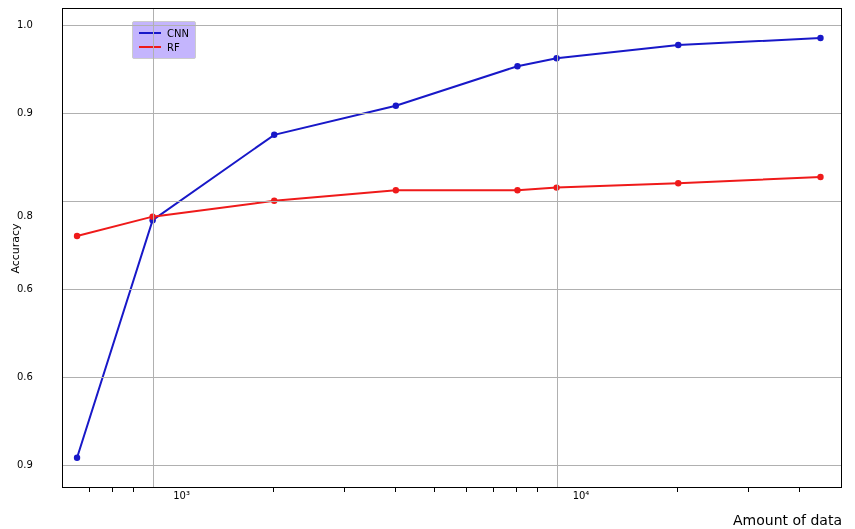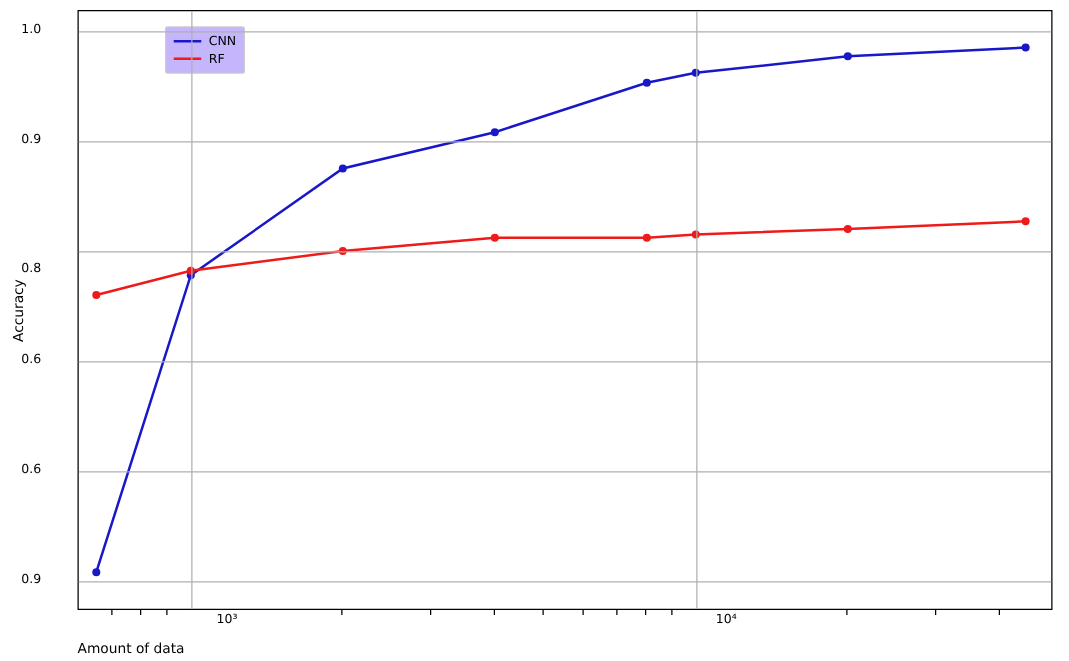--- a/index.html
+++ b/index.html
@@ -56,22 +56,22 @@
   .ytick {
     right: 798px;
     transform: translateY(-50%);
     width: 40px;
   }
   .xlabel {
     position: absolute;
     left: 62px;
     width: 780px;
     top: 512px;
-    text-align: left;
-    font-size: 11px;
+    text-align: right;
+    font-size: 14px;
   }
   .ylabel {
     position: absolute;
     left: 8px;
     top: 8px;
     height: 480px;
     width: 14px;
     font-size: 11px;
     display: flex;
     align-items: center;

